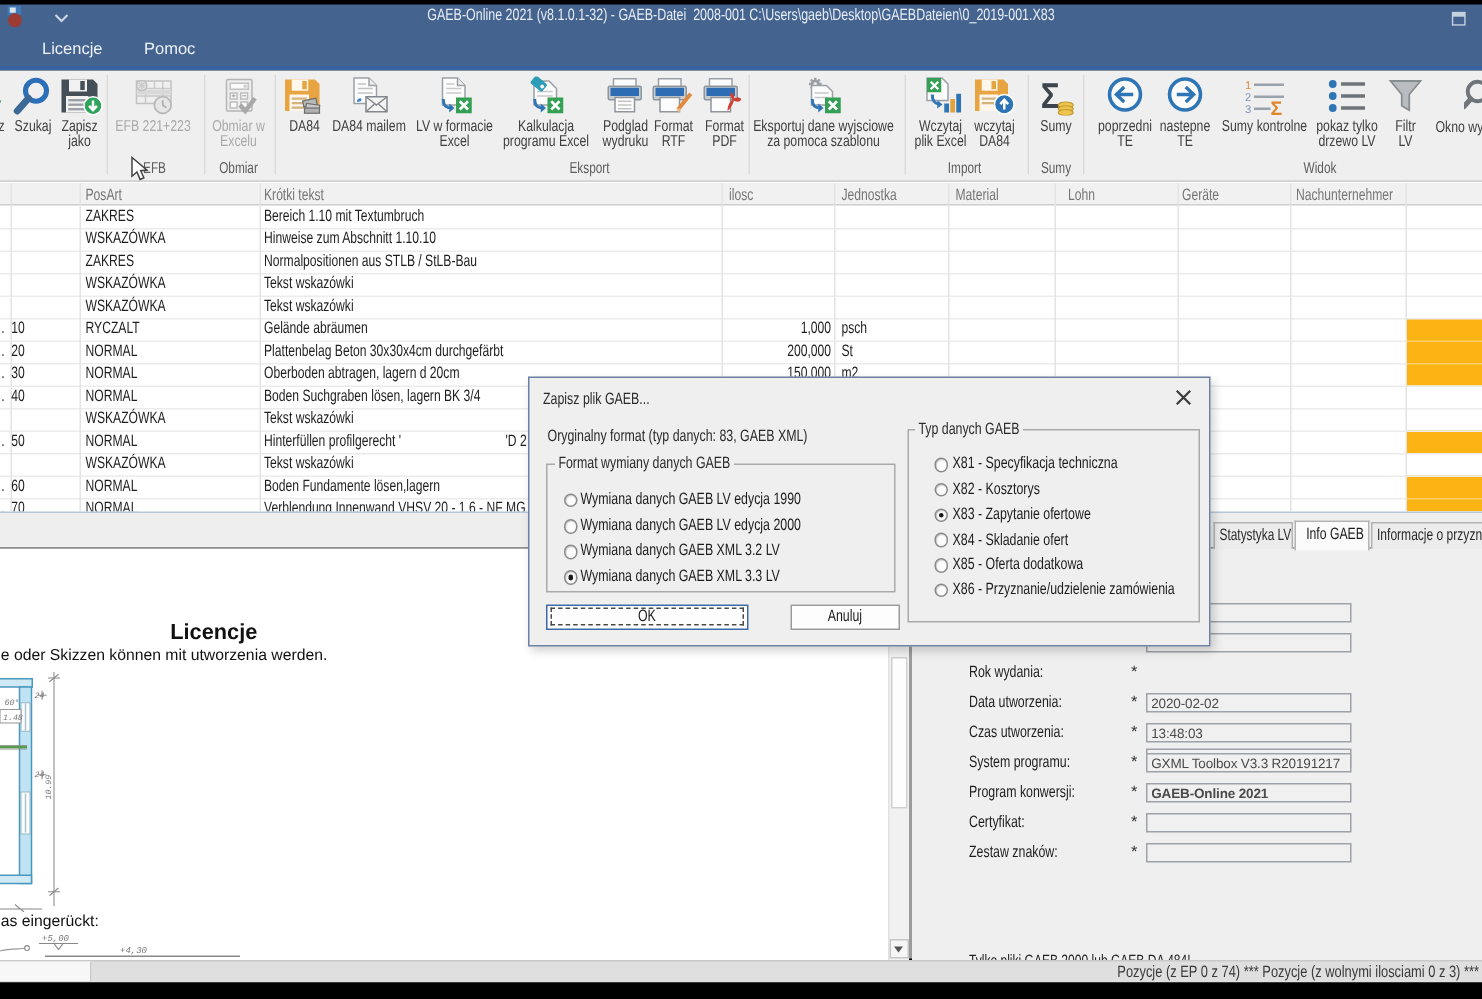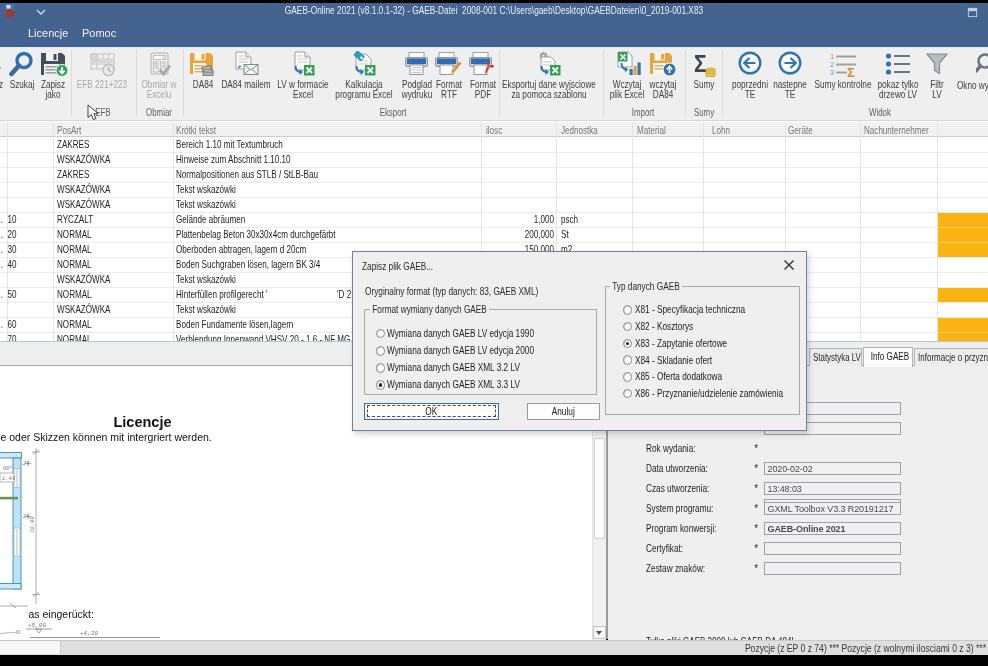--- a/index.html
+++ b/index.html
@@ -39,21 +39,21 @@
   <path d="M1 1 L5 5 L9 1" stroke="#cdd8e6" stroke-width="1.4" fill="none"></path>
 </svg>
 <div class="abs" style="left:0;top:4px;width:988px;text-align:center;font-size:11px;color:#e8edf4;transform:scaleX(0.755);transform-origin:50% 50%;">GAEB-Online 2021 (v8.1.0.1-32) - GAEB-Datei&nbsp; 2008-001 C:\Users\gaeb\Desktop\GAEBDateien\0_2019-001.X83</div>
 
 <svg class="abs" style="left:967px;top:7px;" width="11" height="11" viewBox="0 0 12 12">
   <rect x="1.5" y="1.5" width="9" height="9" fill="none" stroke="#c7d2e0" stroke-width="1"></rect>
   <rect x="1.5" y="1.5" width="9" height="3" fill="#c7d2e0"></rect>
 </svg>
 
 <div class="abs" style="left:28px;top:27px;font-size:11px;color:#eef2f7;">Licencje</div>
-<div class="abs" style="left:82px;top:27px;font-size:11px;color:#eef2f7;">Pomoc</div>
+<div class="abs" style="left:96px;top:27px;font-size:11px;color:#eef2f7;">Pomoc</div>
 
 <div class="abs" style="left:0;top:44px;width:988px;height:2.5px;background:#38629f;"></div>
 
 <div class="abs" style="left:0;top:46.5px;width:988px;height:74px;background:#f0efef;border-bottom:1px solid #d8d6d6;box-sizing:border-box;"></div>
 
 <div class="sep" style="left:70.6px;"></div>
 <div class="sep" style="left:135.9px;"></div>
 <div class="sep" style="left:183px;"></div>
 <div class="sep" style="left:499px;"></div>
 <div class="sep" style="left:602.5px;"></div>
@@ -366,21 +366,21 @@
 
 <div class="abs" style="left:0;top:340.5px;width:988px;height:1.5px;background:#b9c6da;"></div>
 
 <div class="abs" style="left:0;top:342px;width:988px;height:23px;background:#efeeef;"></div>
 <div class="abs" style="left:0;top:364.5px;width:608px;height:1.5px;background:#a7a7a7;"></div>
 
 <div class="abs" style="left:0;top:366px;width:606px;height:273.5px;background:#fff;"></div>
 <div class="abs" style="left:606px;top:342px;width:1.5px;height:297px;background:#9b9b9b;"></div>
 <div id="grafiken" class="abs" style="left:0;top:366px;width:606px;height:273.5px;overflow:hidden;">
   <div class="abs" style="left:142.5px;top:48px;transform:translateX(-50%);font-size:14.5px;font-weight:bold;color:#111;white-space:nowrap;">Licencje</div>
-  <div class="abs" style="left:0.5px;top:65px;font-size:10.5px;color:#111;white-space:nowrap;">e oder Skizzen können mit intergriert werden.</div>
+  <div class="abs" style="left:0.5px;top:65px;font-size:10.5px;color:#111;white-space:nowrap;">e oder Skizzen können mit utworzenia werden.</div>
 
   <svg class="abs" style="left:0;top:80px;" width="120" height="162" viewBox="0 0 120 162">
     <g stroke="#4a98c0" stroke-width="1">
       <rect x="-2" y="6.5" width="23.5" height="5.5" fill="#cfeaf5"></rect>
       <rect x="13" y="12" width="8" height="131" fill="#bfe3f2"></rect>
       <rect x="-2" y="137.5" width="23" height="5.5" fill="#cfeaf5"></rect>
     </g>
     <g fill="#fafcfd" stroke="#9ab8c8" stroke-width="0.7">
       <rect x="14" y="22.5" width="6" height="19"></rect>
       <rect x="14" y="82" width="6" height="28"></rect>
@@ -396,21 +396,21 @@
     </g>
     <g font-family="Liberation Mono" font-size="5.5" fill="#777" font-style="italic">
       <text x="3" y="24">60°</text>
         <text x="23" y="19">24</text>
       <text x="2" y="34">1.48</text>
       <text x="23" y="72">24</text>
       <text x="34" y="87" transform="rotate(-90 34 87)">10.99</text>
     </g>
     <path d="M0 160 H28 M10 157 L16 162" stroke="#8a8a8a" stroke-width="0.7" fill="none"></path>
   </svg>
-  <div class="abs" style="left:0.5px;top:242px;font-size:10.5px;color:#111;white-space:nowrap;padding-left:28px;">as eingerückt:</div>
+  <div class="abs" style="left:0.5px;top:242px;font-size:10.5px;color:#111;white-space:nowrap;">as eingerückt:</div>
   <svg class="abs" style="left:0;top:253px;" width="170" height="21" viewBox="0 0 170 21">
     <text x="28" y="8" font-family="Liberation Mono" font-size="6" fill="#777" font-style="italic">+5,00</text>
     <path d="M26 10 H52" stroke="#888" stroke-width="0.8"></path>
     <path d="M36 10 L39 14 L42 10 Z" fill="none" stroke="#888" stroke-width="0.8"></path>
     <text x="80" y="16" font-family="Liberation Mono" font-size="6" fill="#777" font-style="italic">+4,30</text>
     <circle cx="18" cy="13" r="1.6" fill="none" stroke="#888" stroke-width="0.7"></circle>
     <path d="M0 15 C8 13 14 14 17 13" stroke="#999" stroke-width="0.7" fill="none"></path>
     <path d="M30 18.5 H160" stroke="#888" stroke-width="0.9"></path>
   </svg>
 

